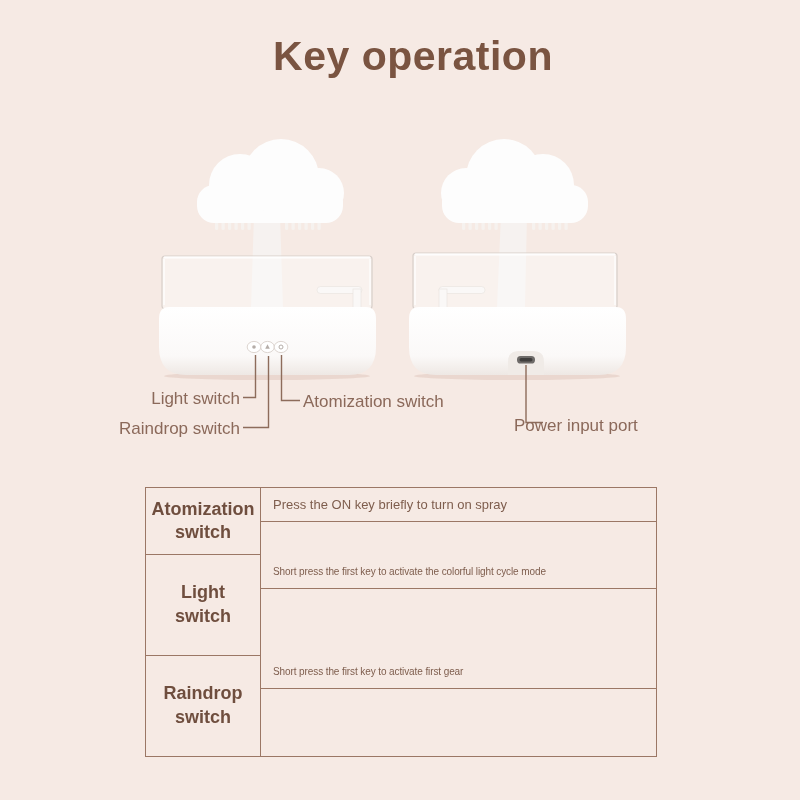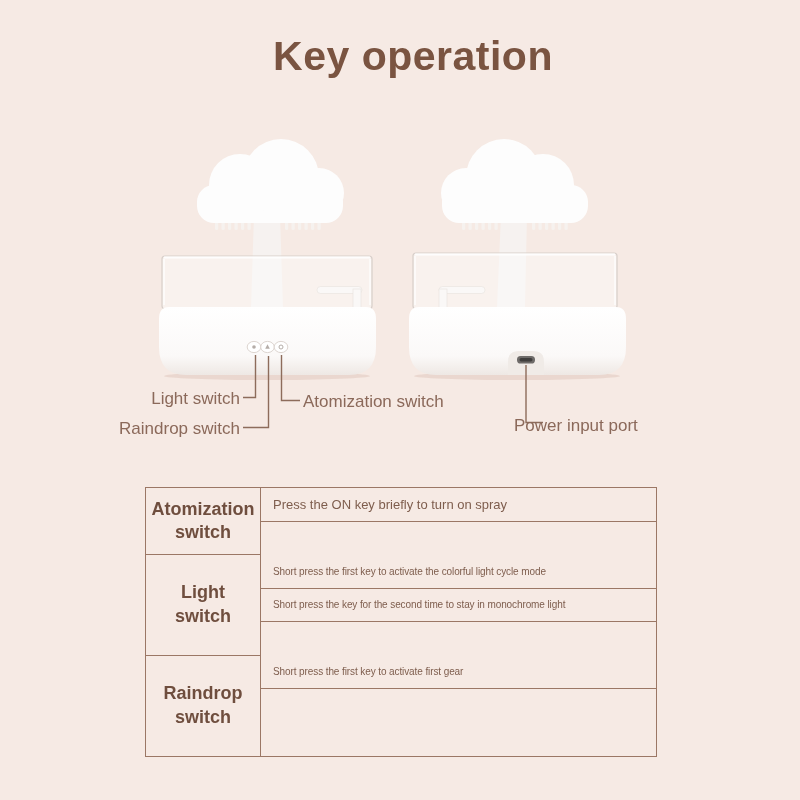--- a/index.html
+++ b/index.html
@@ -164,18 +164,17 @@
 <div class="callout-label" id="label-power">Power input port</div>
 
 <div class="op-table">
   <div class="th" style="grid-row:1/3">Atomization
 switch</div>
   <div class="td" style="grid-row:1">Press the ON key briefly to turn on spray</div>
 
   <div class="th" style="grid-row:3/6">Light
 switch</div>
   <div class="td cond" style="grid-row:3">Short press the first key to activate the colorful light cycle mode</div>
-  <div class="td cond" style="grid-row:4">Short press the key for the second time to stay in monochrome light</div>
 
   <div class="th last" style="grid-row:6/9">Raindrop
 switch</div>
   <div class="td cond" style="grid-row:6">Short press the first key to activate first gear</div>
 </div>
 
 </body></html>

